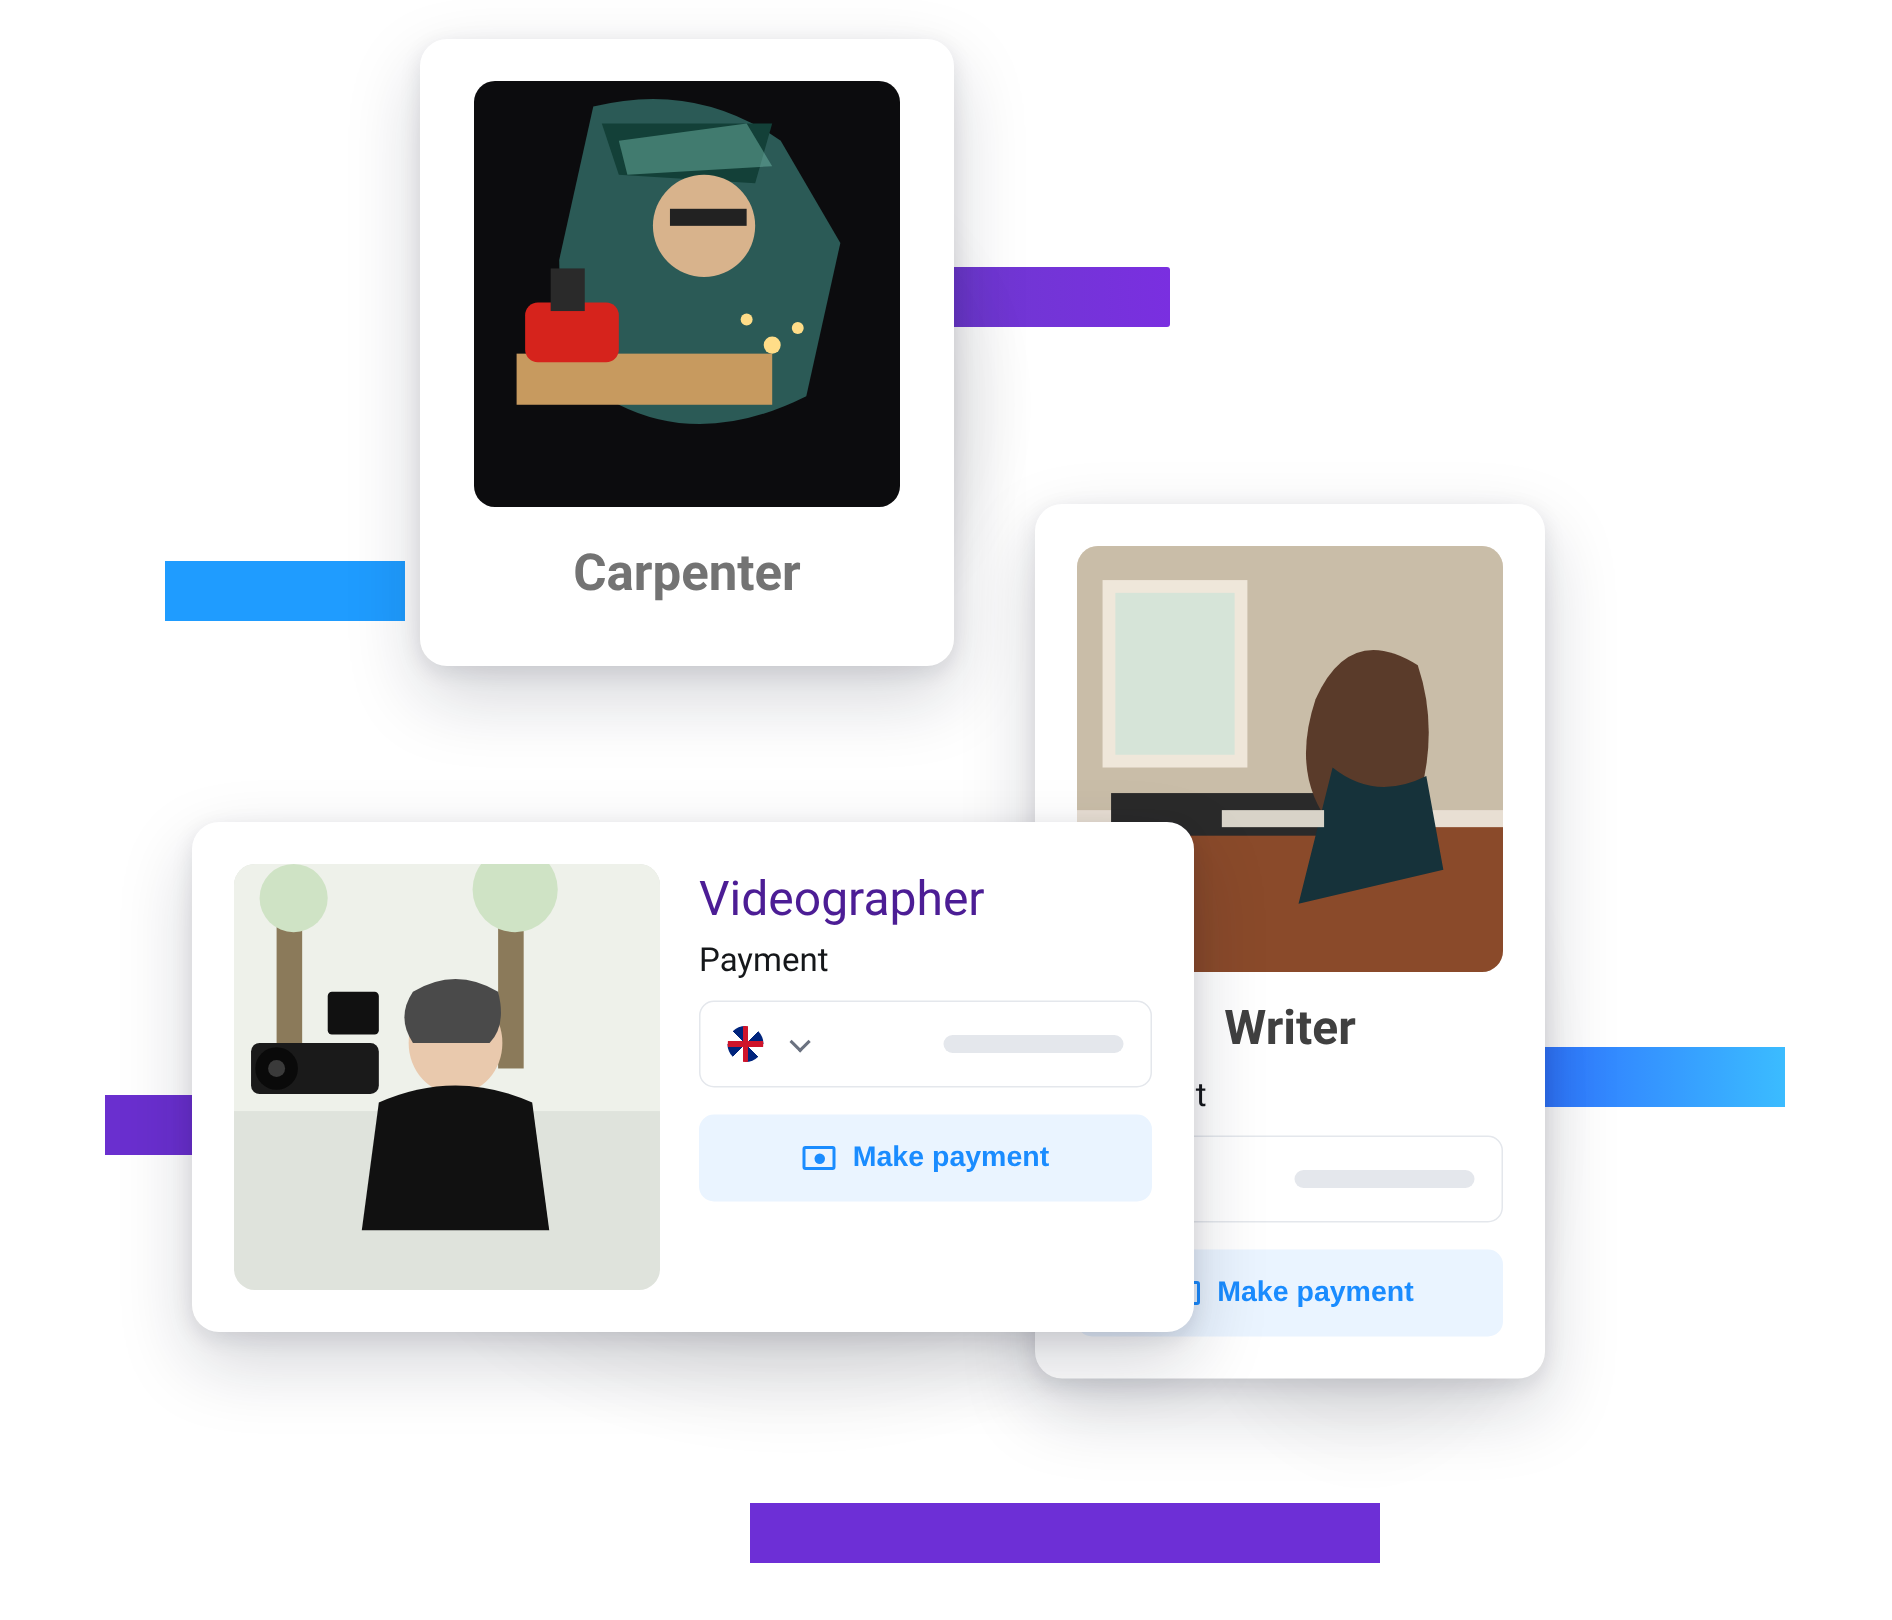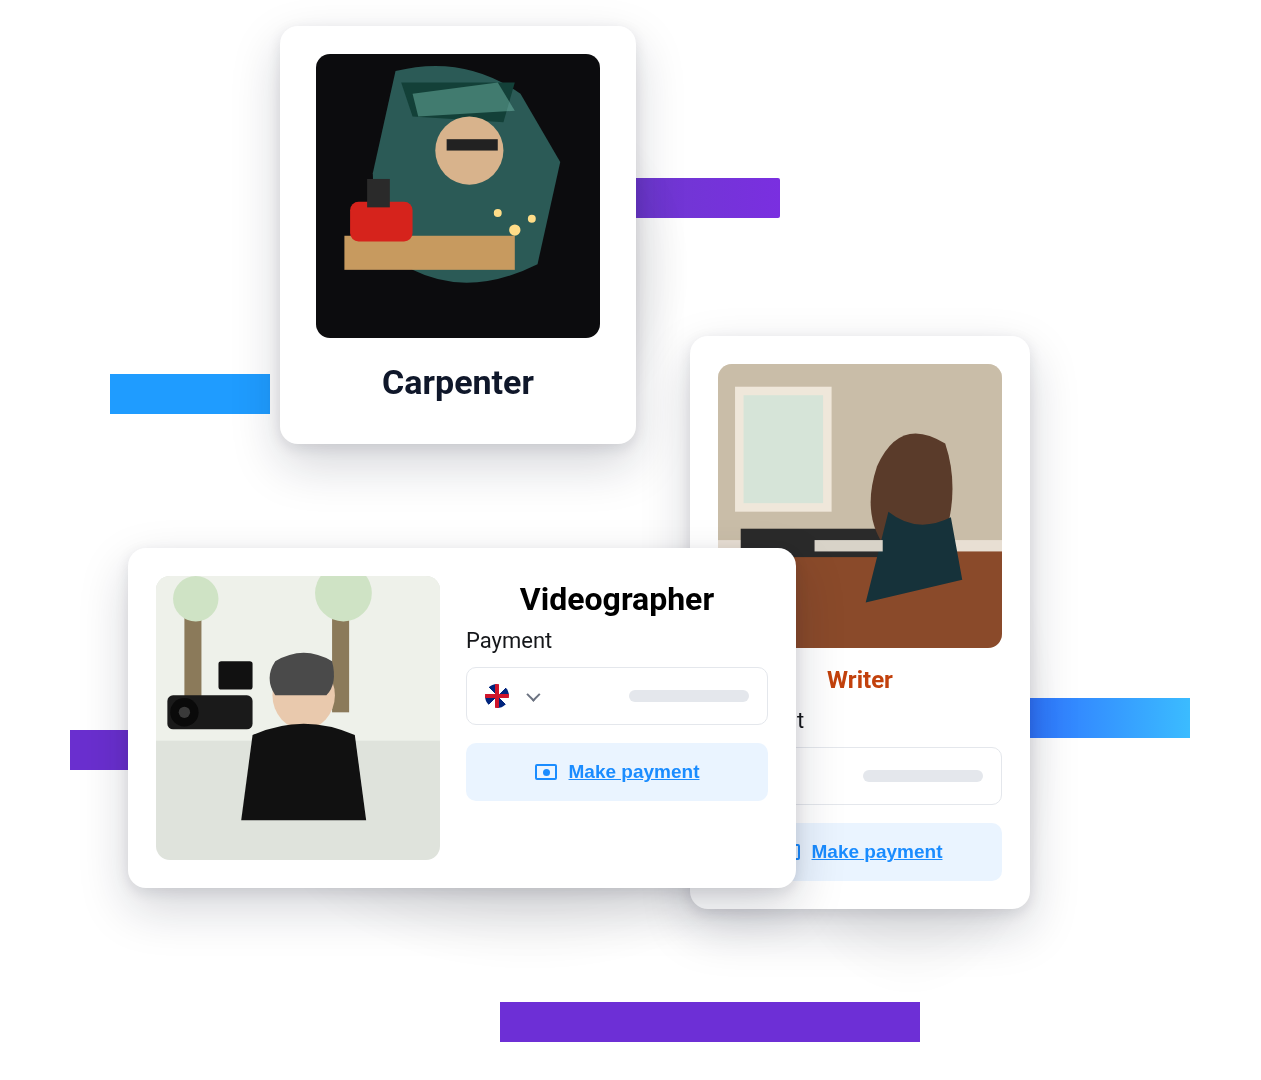--- a/index.html
+++ b/index.html
@@ -49,37 +49,37 @@
     width: 356px;
     text-align: center;
   }
   .card-carpenter .photo {
     width: 284px; height: 284px;
     border-radius: 14px;
     margin: 0 auto 24px;
     overflow: hidden;
   }
   .card-carpenter h2 {
-    font-size: 34px; font-weight: 700; color:#0f172a;
+    font-size: 34px; font-weight: 700; color:#737373;
     margin: 6px 0 14px;
   }
 
   
   .card-writer {
     left: 690px; top: 336px;
     width: 340px;
   }
   .card-writer .photo {
     width: 284px; height: 284px;
     border-radius: 14px;
     margin: 0 auto 18px;
     overflow: hidden;
   }
   .card-writer h2 {
-    font-size: 24px; font-weight: 700; color:#c2410c; text-align: center;
+    font-size: 32px; font-weight: 700; color:#404040; text-align: center;
     margin: 6px 0 14px;
   }
   .subhead {
     font-size: 22px; font-weight: 400; color:#15171a;
     margin: 6px 0 14px;
   }
 
   
   .card-video {
     left: 128px; top: 548px;
@@ -89,22 +89,22 @@
     align-items: flex-start;
   }
   .card-video .photo {
     width: 284px; height: 284px;
     border-radius: 14px;
     overflow: hidden;
     flex: 0 0 auto;
   }
   .card-video .right { flex: 1; }
   .card-video h2 {
-    font-size: 32px; font-weight: 700; color:#000000;
-    text-align: center;
+    font-size: 32px; font-weight: 400; color:#4c1d95;
+    text-align: left;
     margin: 4px 0 10px;
   }
 
   .currency-row {
     display:flex; align-items:center; gap:14px;
     border:1px solid #e4e7ec;
     border-radius:10px;
     padding:14px 18px;
     height:58px;
     margin-bottom:18px;
@@ -140,21 +140,21 @@
     margin-left:auto;
     height:12px; width:120px; border-radius:6px;
     background:#e4e7ec;
   }
 
   .pay-btn {
     display:flex; align-items:center; justify-content:center; gap:12px;
     height:58px; width:100%;
     border:none; border-radius:10px; cursor:pointer;
     background:#eaf4ff;
-    color:#1a8cff; font-size:19px; font-weight:600;text-decoration:underline;
+    color:#1a8cff; font-size:19px; font-weight:600;
   }
   .pay-icon {
     width:22px; height:16px; border:2.5px solid #1a8cff; border-radius:2px;
     position:relative;
   }
   .pay-icon::after{
     content:""; position:absolute;
     width:7px;height:7px;border-radius:50%;
     background:#1a8cff;
     left:6px; top:3px;

